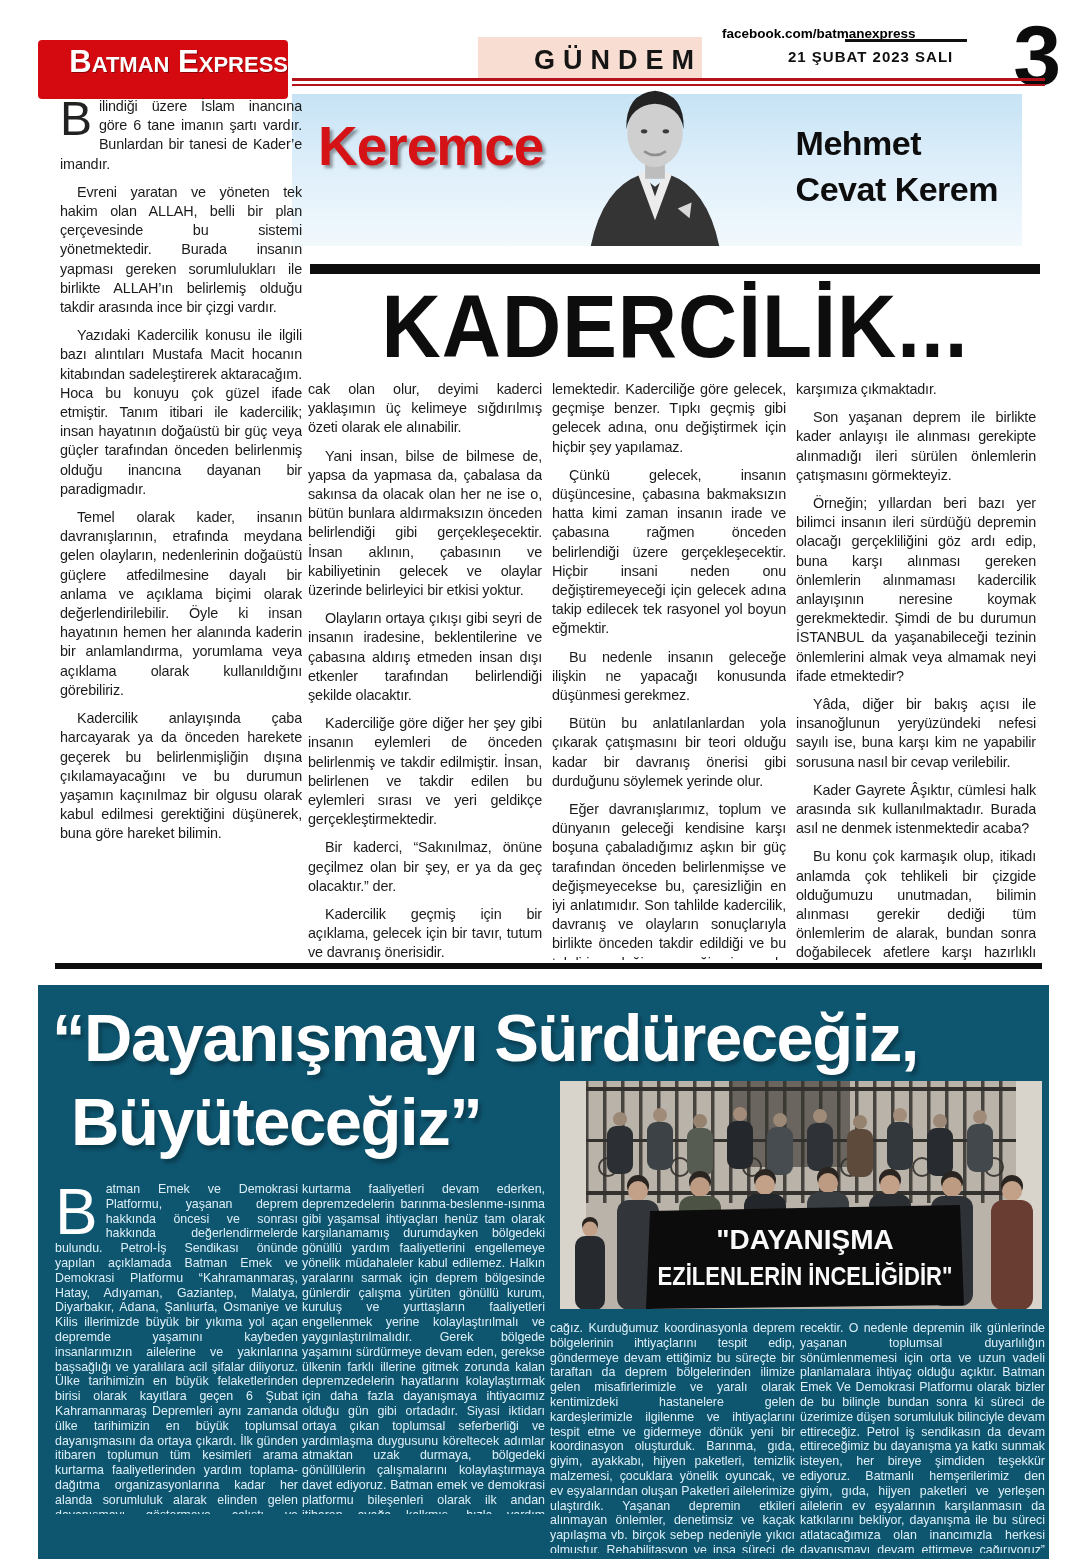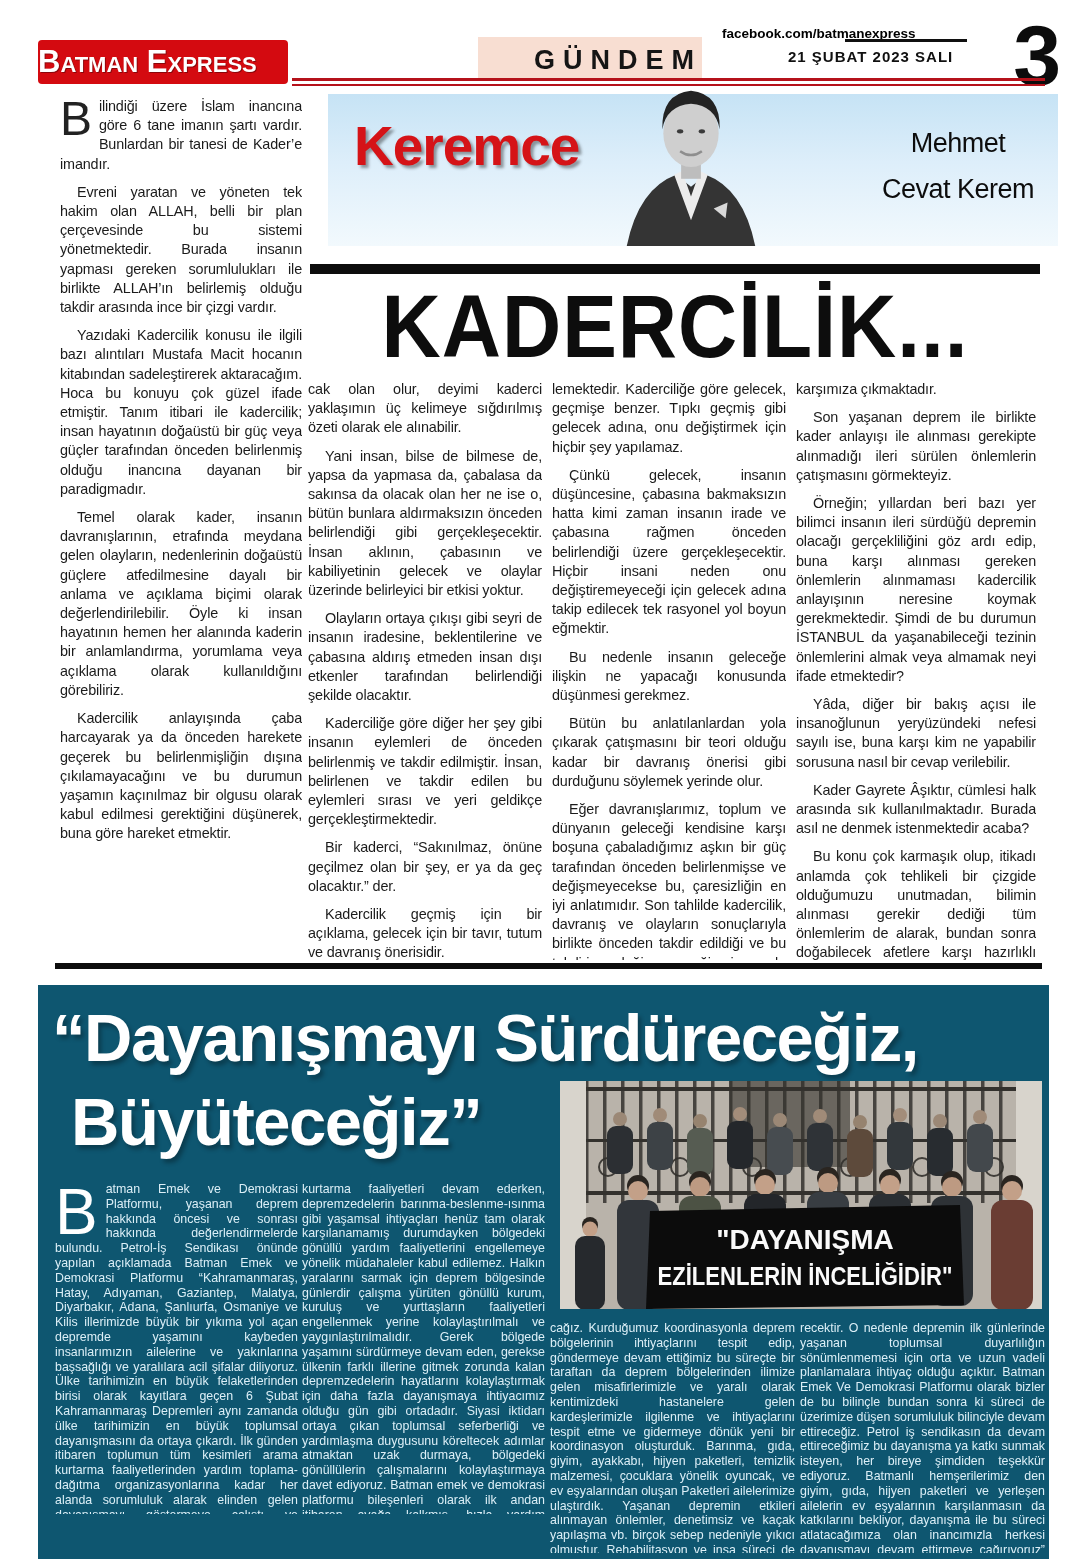--- a/index.html
+++ b/index.html
@@ -1,38 +1,38 @@
 <!DOCTYPE html>
 <html lang="tr"><head>
 <meta charset="utf-8">
 <style>
   html,body{margin:0;padding:0;background:#e8e8e8;}
   #page{position:relative;width:1087px;height:1559px;margin:0 auto;background:#ffffff;
         font-family:"Liberation Sans",sans-serif;color:#141414;overflow:hidden;}
 
   
-  .logo{position:absolute;left:38px;top:40px;width:250px;height:44px;background:#d40a10;
+  .logo{position:absolute;left:38px;top:40px;width:250px;height:59px;background:#d40a10;
         border-radius:4px;color:#fff;font-variant:small-caps;font-weight:700;font-size:31px;
-        line-height:44px;text-align:left;letter-spacing:0px;text-shadow:1px 1px 0 rgba(0,0,0,.35);}
+        line-height:44px;text-align:right;letter-spacing:0px;text-shadow:1px 1px 0 rgba(0,0,0,.35);}
   .section-box{position:absolute;left:478px;top:37px;width:224px;height:44px;background:#f8ded2;
         text-align:right;font-size:27px;font-weight:600;letter-spacing:8px;line-height:46px;color:#151515;}
   .fb{position:absolute;left:722px;top:26px;font-size:13.5px;font-weight:700;color:#000000;}
   .hline{position:absolute;left:845px;top:39px;width:122px;height:3px;background:#101010;}
   .date{position:absolute;left:788px;top:48px;font-size:15px;font-weight:700;letter-spacing:1px;color:#101010;}
   .pnum{position:absolute;right:26px;top:12px;font-size:86px;font-weight:800;line-height:1;color:#0c0c0c;}
   .redrule1{position:absolute;left:292px;top:78px;width:753px;height:3px;background:#b5121b;}
   .redrule2{position:absolute;left:292px;top:84px;width:753px;height:2px;background:#b5121b;}
 
   
-  .kbox{position:absolute;left:328px;top:94px;width:730px;height:152px;
+  .kbox{position:absolute;left:292px;top:94px;width:730px;height:152px;
         background:linear-gradient(180deg,#c6e3f5 0%,#ddeefa 45%,#f2f9fd 100%);}
   .ktitle{position:absolute;left:26px;top:20px;font-size:55px;font-weight:800;color:#d51317;
         letter-spacing:-1px;text-shadow:3px 3px 3px rgba(40,40,40,.45);}
   .kphoto{position:absolute;left:288px;bottom:0;width:150px;height:168px;}
-  .kauthor{position:absolute;right:24px;top:26px;text-align:center;font-size:27px;font-weight:400;
+  .kauthor{position:absolute;right:24px;top:26px;text-align:left;font-size:34px;font-weight:700;
         line-height:46px;color:#0d0d0d;letter-spacing:-0.5px;}
   .kbar{position:absolute;left:310px;top:264px;width:730px;height:10px;background:#0d0d0d;}
 
   
   .headline{position:absolute;left:310px;top:276px;width:730px;margin:0;text-align:center;
         font-size:82px;font-weight:800;letter-spacing:1px;color:#0d0d0d;
         transform:scaleY(1.08);transform-origin:top center;white-space:nowrap;}
 
   
   .ucol{position:absolute;font-size:14.4px;line-height:19.2px;letter-spacing:-0.15px;color:#1b1b1b;overflow:hidden;}
@@ -94,21 +94,21 @@
   <div class="kbar"></div>
 
   <h1 class="headline">KADERCİLİK...</h1>
 
   <div class="ucol" id="c1">
     <p class="lead"><span class="dropcap">B</span><span>ilindiği üzere İslam inancına göre 6 tane imanın şartı vardır. Bunlardan bir tanesi de Kader’e imandır.</span></p>
     <div class="plist">
         <p>Evreni yaratan ve yöneten tek hakim olan ALLAH, belli bir plan çerçevesinde bu sistemi yönetmektedir. Burada insanın yapması gereken sorumlulukları ile birlikte ALLAH’ın belirlemiş olduğu takdir arasında ince bir çizgi vardır.</p>
         <p>Yazıdaki Kadercilik konusu ile ilgili bazı alıntıları Mustafa Macit hocanın kitabından sadeleştirerek aktaracağım. Hoca bu konuyu çok güzel ifade etmiştir. Tanım itibari ile kadercilik; insan hayatının doğaüstü bir güç veya güçler tarafından önceden belirlenmiş olduğu inancına dayanan bir paradigmadır.</p>
         <p>Temel olarak kader, insanın davranışlarının, etrafında meydana gelen olayların, nedenlerinin doğaüstü güçlere atfedilmesine dayalı bir anlama ve açıklama biçimi olarak değerlendirilebilir. Öyle ki insan hayatının hemen her alanında kaderin bir anlamlandırma, yorumlama veya açıklama olarak kullanıldığını görebiliriz.</p>
-        <p>Kadercilik anlayışında çaba harcayarak ya da önceden harekete geçerek bu belirlenmişliğin dışına çıkılamayacağını ve bu durumun yaşamın kaçınılmaz bir olgusu olarak kabul edilmesi gerektiğini düşünerek, buna göre hareket etmektir.</p>
+        <p>Kadercilik anlayışında çaba harcayarak ya da önceden harekete geçerek bu belirlenmişliğin dışına çıkılamayacağını ve bu durumun yaşamın kaçınılmaz bir olgusu olarak kabul edilmesi gerektiğini düşünerek, buna göre hareket bilimin.</p>
       </div>
   </div>
   <div class="ucol" id="c2">
     <p class="lead">cak olan olur, deyimi kaderci yaklaşımın üç kelimeye sığdırılmış özeti olarak ele alınabilir.</p>
     <div class="plist">
         <p>Yani insan, bilse de bilmese de, yapsa da yapmasa da, çabalasa da sakınsa da olacak olan her ne ise o, bütün bunlara aldırmaksızın önceden belirlendiği gibi gerçekleşecektir. İnsan aklının, çabasının ve kabiliyetinin gelecek ve olaylar üzerinde belirleyici bir etkisi yoktur.</p>
         <p>Olayların ortaya çıkışı gibi seyri de insanın iradesine, beklentilerine ve çabasına aldırış etmeden insan dışı etkenler tarafından belirlendiği şekilde olacaktır.</p>
         <p>Kaderciliğe göre diğer her şey gibi insanın eylemleri de önceden belirlenmiş ve takdir edilmiştir. İnsan, belirlenen ve takdir edilen bu eylemleri sırası ve yeri geldikçe gerçekleştirmektedir.</p>
         <p>Bir kaderci, “Sakınılmaz, önüne geçilmez olan bir şey, er ya da geç olacaktır.” der.</p>
         <p>Kadercilik geçmiş için bir açıklama, gelecek için bir tavır, tutum ve davranış önerisidir.</p>

